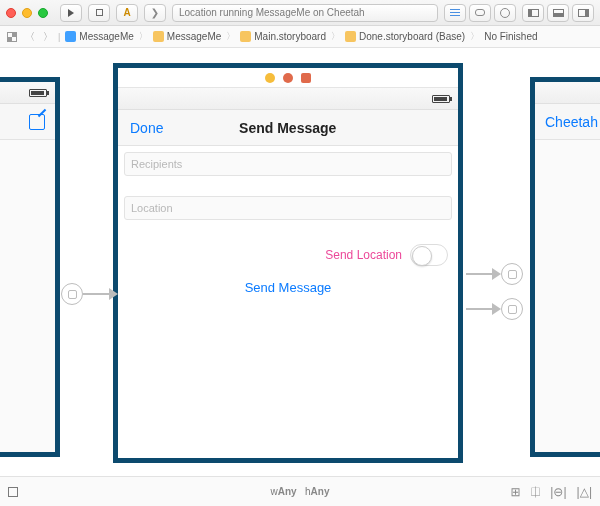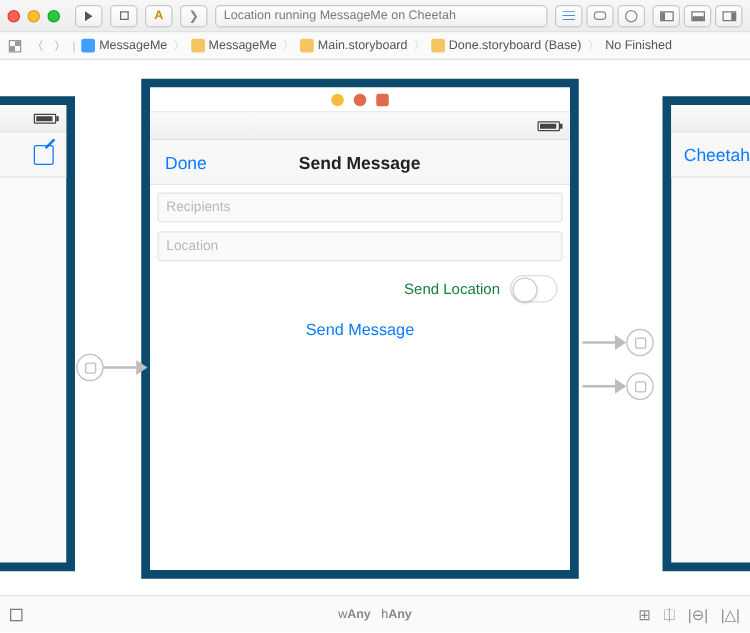--- a/index.html
+++ b/index.html
@@ -33,36 +33,36 @@
   .crumb{display:flex;align-items:center;gap:3px;padding:0 3px;height:100%;justify-content:flex-end;}
   .crumb .ic{width:11px;height:11px;border-radius:2px;display:inline-block;}
   .ic.blue{background:#3fa0ff;}
   .ic.yell{background:#f7c560;}
   .chev{color:#bbb;font-size:9px;}
   .grid4{width:10px;height:10px;background:conic-gradient(#999 25%,transparent 0 50%,#999 0 75%,transparent 0);border:1px solid #999;}
 
   
   .canvas{position:absolute;left:0;right:0;top:48px;bottom:30px;background:#fff;overflow:hidden;}
 
-  .scene{position:absolute;border:7px solid #0c4a6e;background:#fafafa;}
+  .scene{position:absolute;border:5px solid #0c4a6e;background:#fafafa;}
   .scene.main{left:113px;top:15px;width:350px;height:400px;}
   .scene.left{left:-95px;top:29px;width:155px;height:380px;}
   .scene.right{left:530px;top:29px;width:155px;height:380px;}
   .sc-top{height:20px;background:#fff;border-bottom:1px solid #e5e5e5;display:flex;align-items:center;justify-content:center;gap:8px;}
   .sc-top .o{width:10px;height:10px;border-radius:50%;}
   .sc-status{height:22px;background:linear-gradient(#f9f9f9,#efefef);border-bottom:1px solid #e0e0e0;display:flex;align-items:center;justify-content:flex-end;padding:0 8px;}
   .batt{width:18px;height:8px;border:1px solid #444;border-radius:1px;position:relative;}
   .batt::after{content:"";position:absolute;right:-3px;top:1px;width:2px;height:4px;background:#444;}
   .batt::before{content:"";position:absolute;left:1px;top:1px;bottom:1px;right:2px;background:#444;}
   .sc-nav{height:36px;background:#f7f7f7;border-bottom:1px solid #e3e3e3;display:flex;align-items:center;justify-content:space-between;padding:0 12px;}
   .sc-nav .navbtn{color:#0b7bff;font-size:14px;}
   .sc-nav .title{color:#222;font-size:14px;font-weight:600;}
   .sc-body{padding:6px;background:#fff;height:calc(100% - 78px);}
-  .field{width:100%;height:24px;border:1px solid #e3e3e3;border-radius:3px;background:#fafafa;margin-bottom:7px;padding:0 6px;font-size:11px;color:#b8b8b8;display:flex;align-items:center;}
-  .srow{display:flex;align-items:center;justify-content:flex-end;gap:8px;height:30px;padding:0 4px;font-size:12px;color:#15803d;}
+  .field{width:100%;height:24px;border:1px solid #e3e3e3;border-radius:3px;background:#fafafa;margin-bottom:20px;padding:0 6px;font-size:11px;color:#b8b8b8;display:flex;align-items:center;}
+  .srow{display:flex;align-items:center;justify-content:flex-end;gap:8px;height:30px;padding:0 4px;font-size:12px;color:#ec4899;}
   .switch{width:38px;height:22px;border-radius:11px;background:#fff;border:1px solid #ddd;position:relative;}
   .switch::after{content:"";position:absolute;left:1px;top:1px;width:18px;height:18px;border-radius:50%;background:#fff;border:1px solid #ccc;box-shadow:0 1px 2px rgba(0,0,0,.15);}
   .linkbtn{text-align:center;color:#0b7bff;font-size:13px;margin-top:10px;}
 
   
   .scene.left .sc-status, .scene.right .sc-status{justify-content:flex-end;}
   .scene.left .sc-nav{justify-content:flex-end;padding-right:10px;}
   .compose{width:16px;height:16px;border:1.5px solid #0b7bff;border-radius:2px;position:relative;}
   .compose::after{content:"";position:absolute;right:-3px;top:-3px;width:10px;height:2px;background:#0b7bff;transform:rotate(-45deg);}
   .scene.right .sc-nav{justify-content:flex-start;padding-left:10px;}

